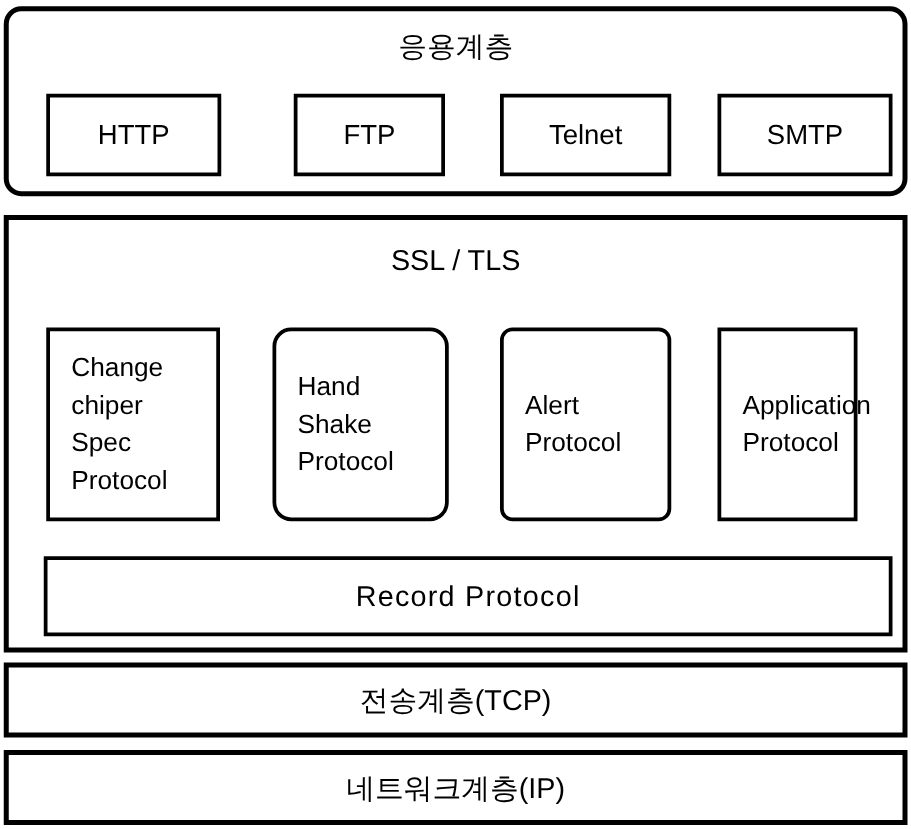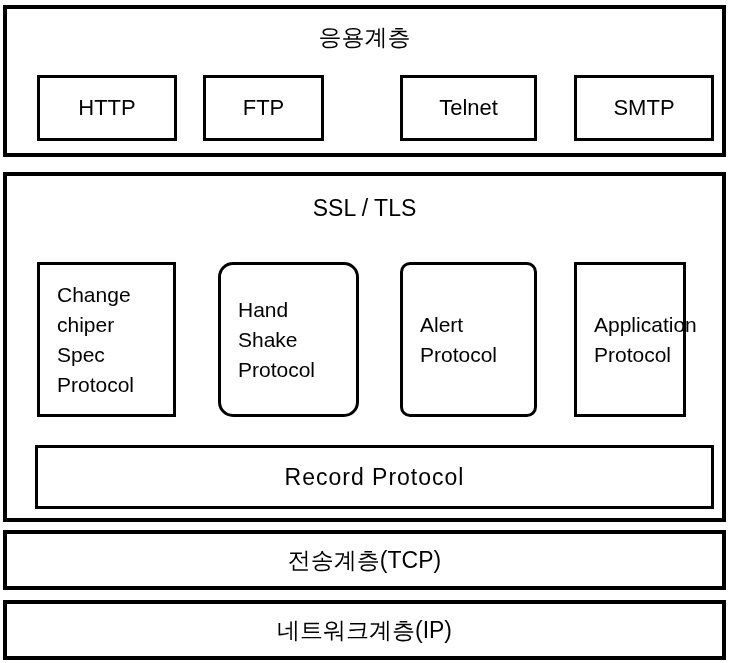--- a/index.html
+++ b/index.html
@@ -19,21 +19,21 @@
     overflow: hidden;
   }
 
   
   .layer {
     position: absolute;
     box-sizing: border-box;
     border: 4px solid #000000;
     background: #ffffff;
   }
-  #layer-application { left: 3px;  top: 5px;   width: 723px; height: 152px; }
+  #layer-application { left: 3px;  top: 5px;   width: 723px; height: 152px; border-radius: 14px; }
   #layer-ssl         { left: 3px;  top: 172px; width: 723px; height: 350px; }
   #layer-transport   { left: 3px;  top: 530px; width: 723px; height: 60px;  }
   #layer-network     { left: 3px;  top: 600px; width: 723px; height: 60px;  }
 
   
   .layer-title {
     position: absolute;
     left: 0;
     width: 100%;
     text-align: center;
@@ -75,21 +75,21 @@
     display: flex;
     align-items: center;
     justify-content: center;
   }
   .app-box-label {
     font-size: 22px;
     color: #000000;
     white-space: nowrap;
   }
   #app-box-0 { left: 30px;  width: 140px; }
-  #app-box-1 { left: 196px; width: 121px; }
+  #app-box-1 { left: 228px; width: 121px; }
   #app-box-2 { left: 393px; width: 137px; }
   #app-box-3 { left: 567px; width: 140px; }
 
   
   .ssl-box {
     top: 86px;
     height: 155px;
     display: flex;
     align-items: center;
     justify-content: flex-start;

